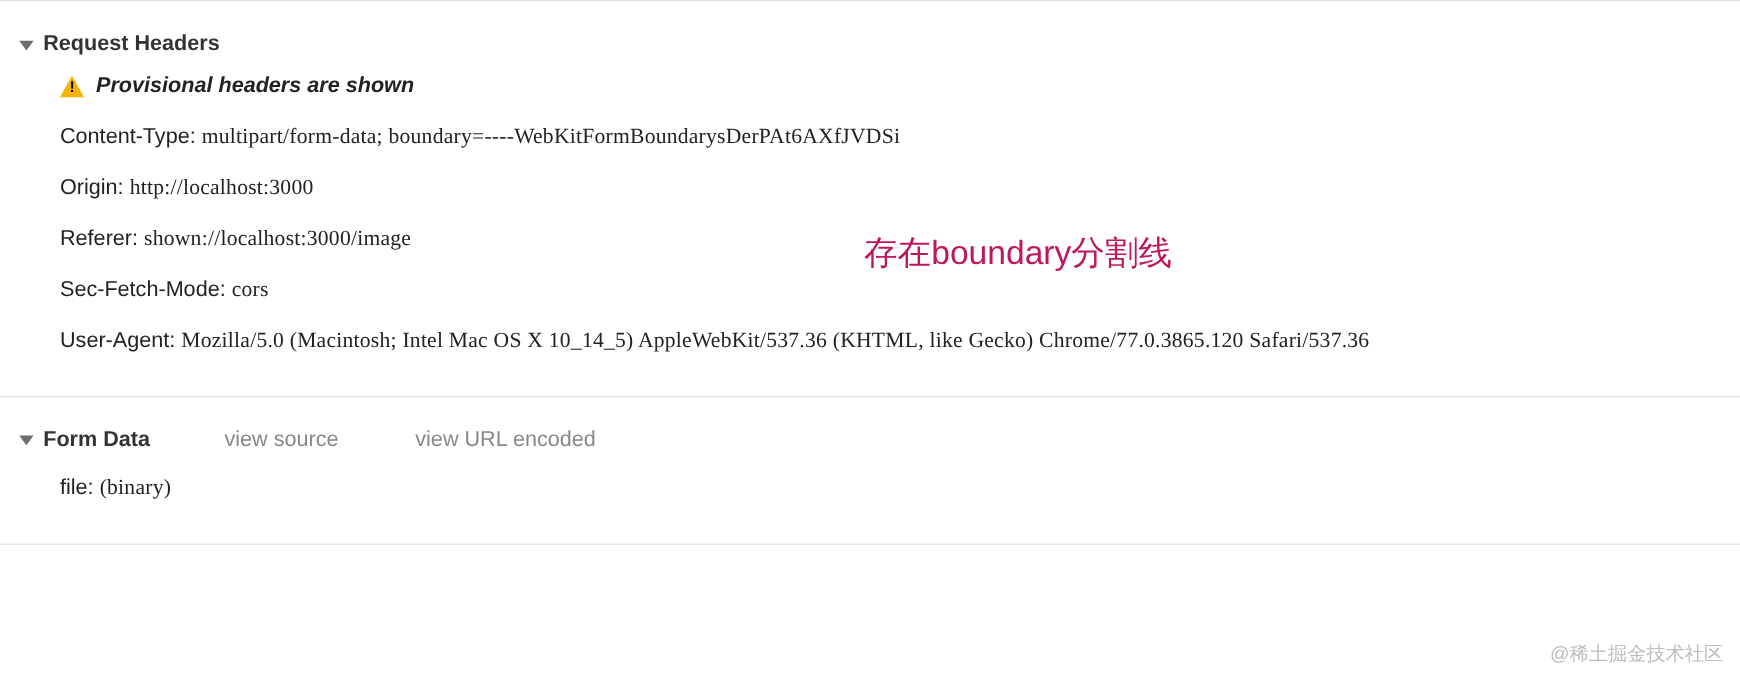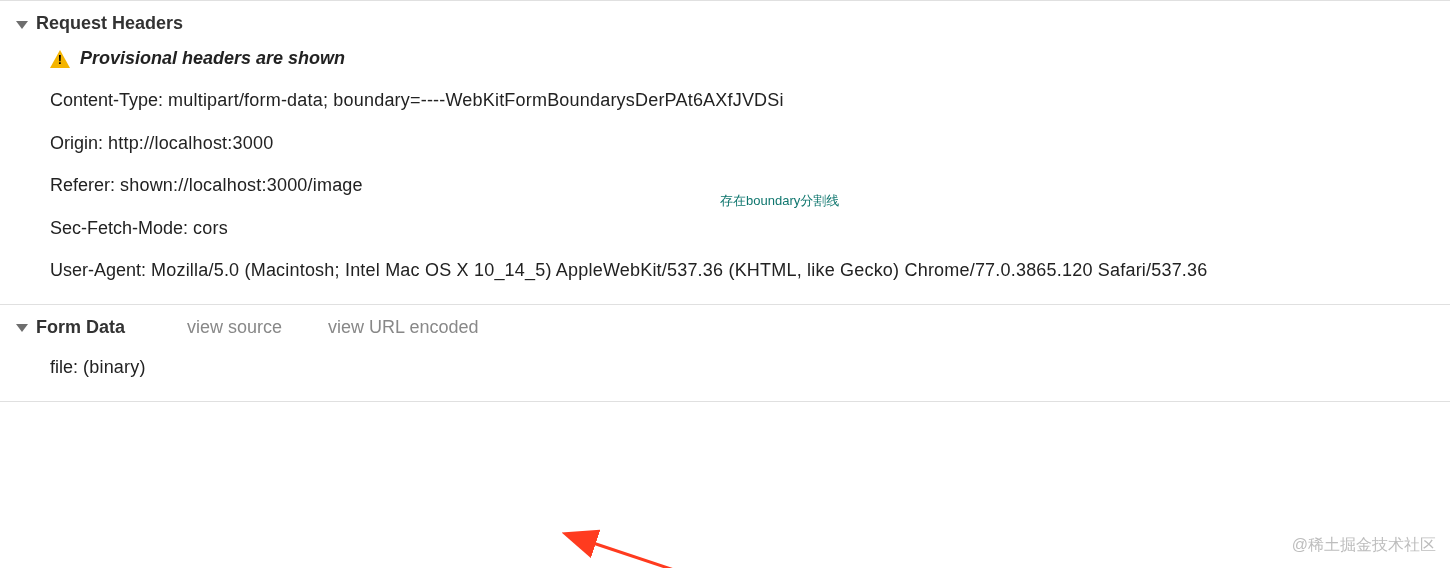--- a/index.html
+++ b/index.html
@@ -9,21 +9,21 @@
       color: #222;
       background: #fff;
       width: 1450px;
       height: 568px;
       position: relative;
       overflow: hidden;
     }
     .section {
       border-top: 1px solid #e0e0e0;
       border-bottom: 1px solid #e0e0e0;
-      padding: 8px 0;
+      padding: 21px 0;
     }
     .section + .section { border-top: none; }
     .section-header {
       display: flex;
       align-items: center;
       padding: 4px 16px 6px 16px;
       gap: 4px;
     }
     .triangle {
       display: inline-block;
@@ -69,32 +69,32 @@
       left: 0; top: 0;
       width: 20px;
       text-align: center;
       font-size: 13px;
       font-weight: 700;
       color: #000;
       line-height: 20px;
     }
     .warn-text { font-weight: 700; color: #222; font-style: italic; }
     .key { font-weight: 400; color: #222; }
-    .mono { font-family: Liberation Sans, sans-serif; letter-spacing: 0.2px; }
+    .mono { font-family: Liberation Serif, serif; letter-spacing: 0.2px; }
     .header-links {
       display: flex;
       align-items: center;
-      gap: 46px;
+      gap: 64px;
       margin-left: 58px;
     }
     .header-link { color: #888; cursor: pointer; }
     .annotation {
       position: absolute;
-      color: #0f766e;
-      font-size: 13px;
+      color: #be185d;
+      font-size: 28px;
     }
     .arrow-svg { position: absolute; pointer-events: none; }
     .watermark {
       position: absolute;
       right: 14px;
       bottom: 12px;
       color: #bdbdbd;
       font-size: 16px;
       text-align: right;
     }

